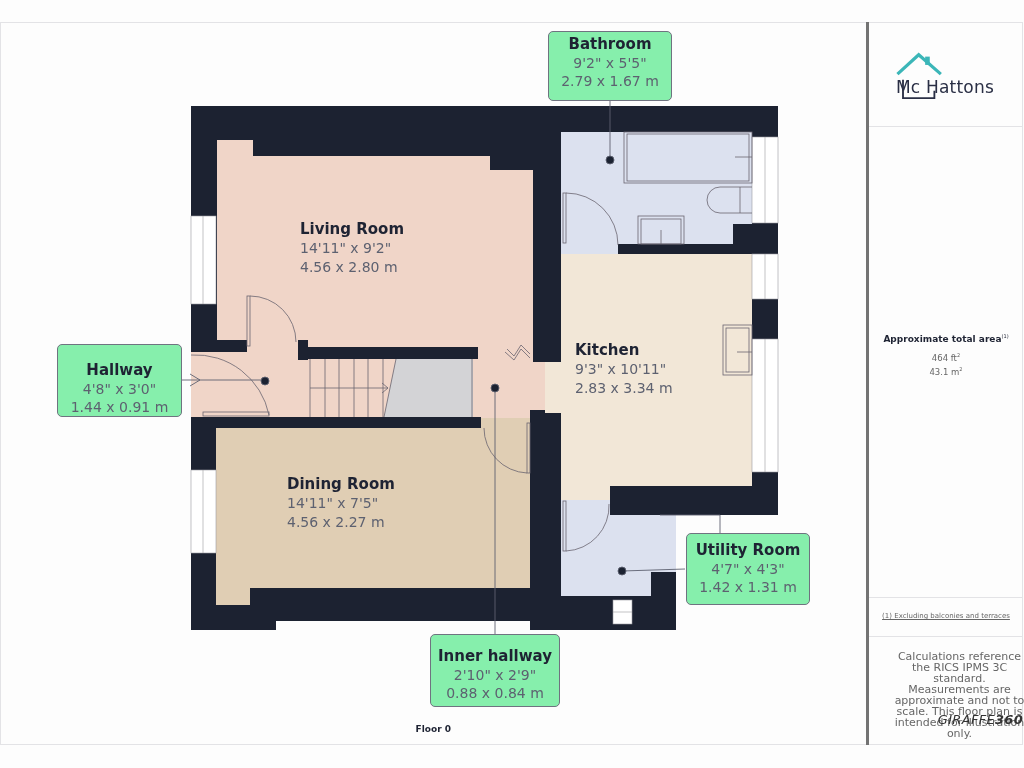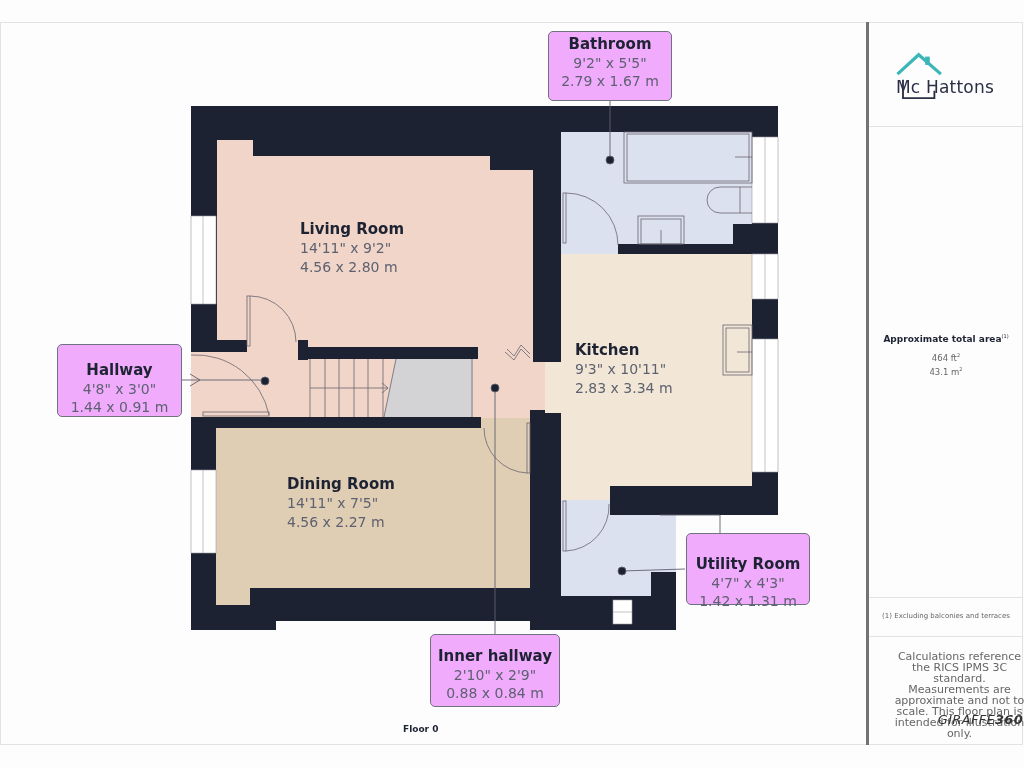--- a/index.html
+++ b/index.html
@@ -6,32 +6,32 @@
   body{width:1024px;height:768px;position:relative;overflow:hidden;font-family:"DejaVu Sans","Liberation Sans",sans-serif;}
   .frame{position:absolute;left:0;top:22px;width:1023px;height:723px;border:1px solid #e3e3e6;background:#fdfdfd;box-sizing:border-box;}
   .sidebar{position:absolute;left:866px;top:22px;width:157px;height:723px;border-left:3px solid #737373;box-sizing:border-box;}
   .sb-div{position:absolute;left:0;width:100%;height:1px;background:#e3e3e6;}
   .logo{position:absolute;left:22px;top:30px;width:120px;height:48px;}
   .logo-text{position:absolute;left:27px;top:55px;font-size:17px;color:#2a2f45;letter-spacing:0.2px;}
   .area-title{position:absolute;top:311px;left:0;width:100%;text-align:center;font-size:9px;font-weight:bold;color:#1e2333;}
   .area-title sup{font-size:5px;font-weight:normal;}
   .area-v{position:absolute;left:0;width:100%;text-align:center;font-size:8.5px;color:#666;}
   .area-v sup{font-size:5px;}
-  .note{position:absolute;left:0;width:100%;text-align:center;font-size:7px;color:#666;}
+  .note{position:absolute;left:0;width:100%;text-align:center;font-size:7px;color:#666;text-decoration:underline;}
   .calc{position:absolute;left:12px;width:133px;top:627px;text-align:center;font-size:11px;line-height:11px;color:#666;margin-left:16px;}
   .brand{position:absolute;left:0;width:100%;top:690px;text-align:right;font-size:13px;color:#333;letter-spacing:0.3px;font-style:italic;}
   .brand b{font-weight:bold;}
   .plan{position:absolute;left:0;top:0;}
-  .label{position:absolute;background:#f0abfc;border:1.2px solid #6f7380;border-radius:5px;text-align:center;box-sizing:border-box;}
+  .label{position:absolute;background:#86efac;border:1.2px solid #6f7380;border-radius:5px;text-align:center;box-sizing:border-box;}
   .lbl-title{font-weight:bold;color:#1e2333;font-size:15px;line-height:19px;}
   .lbl-dim{color:#5d6170;font-size:14px;line-height:18px;}
   .room-text{position:absolute;text-align:left;}
   .room-name{font-weight:bold;color:#1e2333;font-size:15px;line-height:20px;}
   .room-dim{color:#5d6170;font-size:14px;line-height:19px;}
-  .floor-label{position:absolute;left:403px;top:724px;width:60px;text-align:left;font-size:9px;font-weight:bold;color:#1e2333;}
+  .floor-label{position:absolute;left:391px;top:724px;width:60px;text-align:right;font-size:9px;font-weight:bold;color:#1e2333;}
 </style>
 </head>
 <body>
 
 <div class="frame"></div>
 
 <svg class="plan" width="866" height="768" viewBox="0 0 866 768">
 
   <g fill="#1c2231">
     <rect x="191" y="106" width="587" height="524"></rect>
@@ -167,21 +167,21 @@
 <div class="label" style="left:57px;top:344px;width:125px;height:73px;padding-top:16px;">
   <div class="lbl-title">Hallway</div>
   <div class="lbl-dim">4'8" x 3'0"</div>
   <div class="lbl-dim">1.44 x 0.91 m</div>
 </div>
 <div class="label" style="left:430px;top:634px;width:130px;height:73px;padding-top:12px;">
   <div class="lbl-title">Inner hallway</div>
   <div class="lbl-dim">2'10" x 2'9"</div>
   <div class="lbl-dim">0.88 x 0.84 m</div>
 </div>
-<div class="label" style="left:686px;top:533px;width:124px;height:72px;padding-top:21px;">
+<div class="label" style="left:686px;top:533px;width:124px;height:72px;padding-top:7px;">
   <div class="lbl-title">Utility Room</div>
   <div class="lbl-dim">4'7" x 4'3"</div>
   <div class="lbl-dim">1.42 x 1.31 m</div>
 </div>
 
 <div class="floor-label">Floor 0</div>
 
 <div class="sidebar">
   <svg class="logo" width="120" height="52" viewBox="0 0 120 52">
     <polyline points="2,24 25,3 49,24" fill="none" stroke="#3bb6b8" stroke-width="3.5"></polyline>

